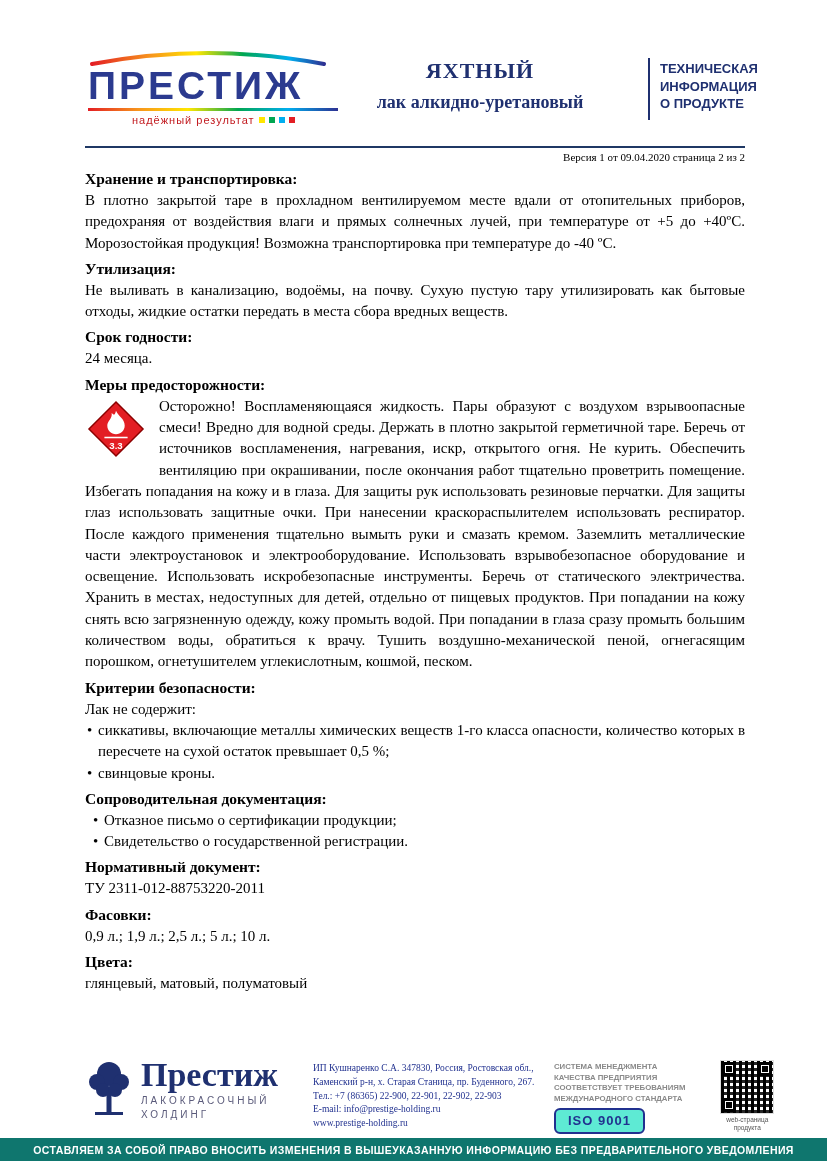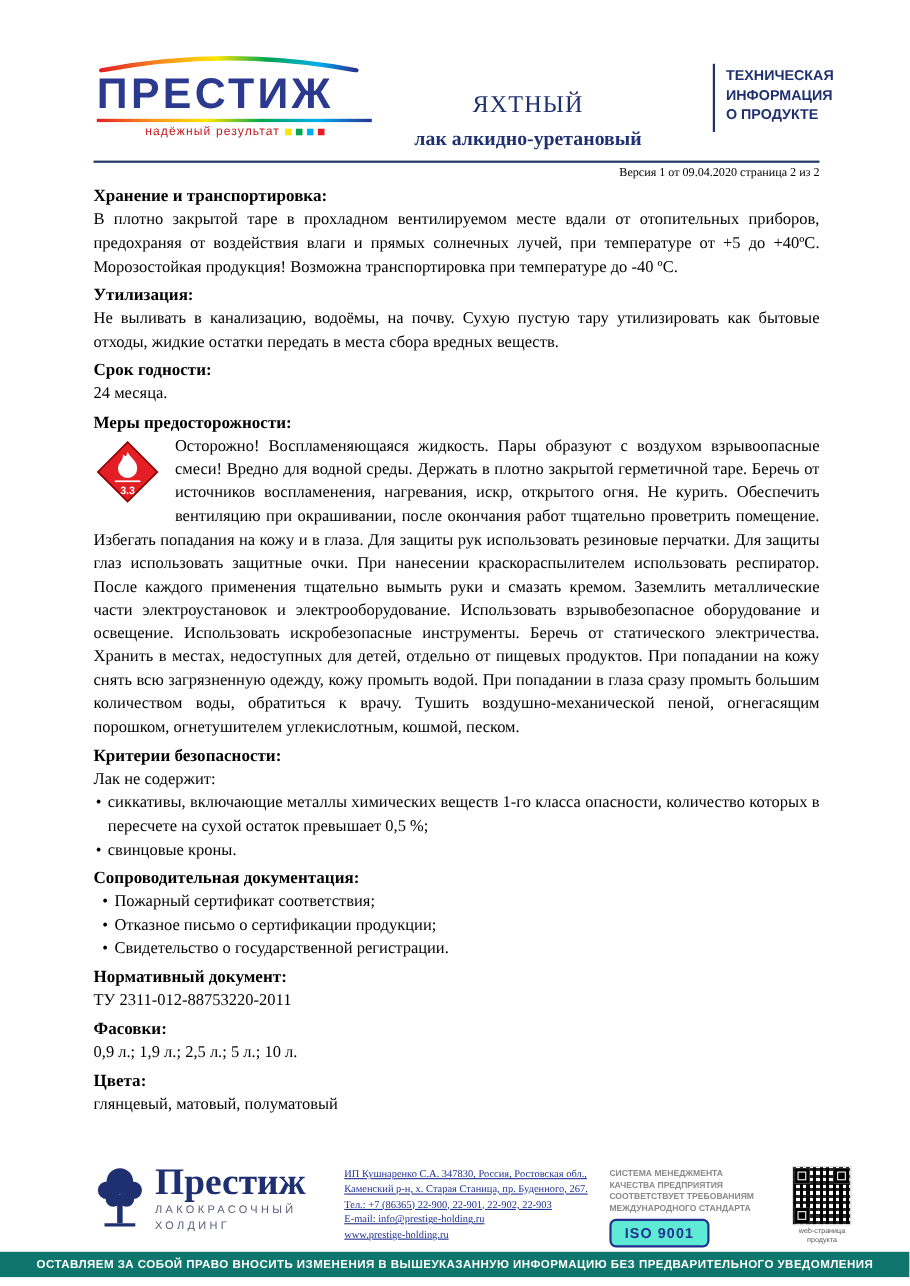--- a/index.html
+++ b/index.html
@@ -19,21 +19,21 @@
   }
   .logo-underline {
     height:3px; margin-top:3px;
     background:linear-gradient(90deg,#e31e24,#f7941d,#ffe600,#00a651,#00aeef,#2e3192);
   }
   .tagline-row { display:flex; align-items:center; gap:4px; margin-top:3px;padding-left:44px; }
   .tagline { font-family:"Liberation Sans", sans-serif; font-size:11px; color:#c21a1f; letter-spacing:1px; }
   .sq { width:6px; height:6px; display:inline-block; }
 
   .product { position:absolute; left:330px; top:58px; width:300px; text-align:center; color:#1f3070; }
-  .product-title { font-size:22px; font-weight:normal; letter-spacing:1px;margin-top:24px; }
+  .product-title { font-size:22px; font-weight:bold; letter-spacing:1px; }
   .product-sub   { font-size:18px; font-weight:bold; margin-top:8px; }
 
   .vdivider { position:absolute; left:648px; top:58px; width:2px; height:62px; background:#1f3070; }
 
   .doctype {
     position:absolute; left:660px; top:60px; width:150px;
     font-family:"Liberation Sans", sans-serif; font-weight:bold;
     color:#1f3070; font-size:13px; line-height:1.35;
   }
 
@@ -57,21 +57,21 @@
   ul.bullets li::before { content:"\2022"; position:absolute; left:2px; }
   ul.bullets.indented { margin-left:6px; }
 
   
   .footer { position:absolute; left:85px; right:50px; top:1058px; height:76px; display:flex; align-items:flex-start; }
   .f-logo { display:flex; align-items:flex-start; width:230px; }
   .f-logo-tree { margin-right:8px; }
   .f-logo-name { font-family:"Liberation Serif", serif; font-weight:bold; color:#1f3070; font-size:34px; line-height:1.0; }
   .f-logo-sub { font-family:"Liberation Sans", sans-serif; color:#5a5a7a; font-size:10px; letter-spacing:3px; margin-top:3px; }
 
-  .f-contacts { width:225px; color:#21318f; font-size:9.5px; line-height:1.45; padding-top:4px;text-decoration:underline; }
+  .f-contacts { width:225px; color:#21318f; font-size:9.5px; line-height:1.45; padding-top:4px; }
   .f-contacts .line { white-space:nowrap; }
   .f-contacts a { color:#21318f; text-decoration:none; }
 
   .f-iso { width:165px; margin-left:18px; padding-top:4px;
     font-family:"Liberation Sans", sans-serif; color:#8a8a8a; font-size:7.8px; line-height:1.35; font-weight:bold; }
   .iso-badge { display:inline-block; margin-top:4px; border:2px solid #21318f; border-radius:6px;
     color:#21318f; font-size:13px; font-weight:bold; padding:2px 12px; letter-spacing:1px; background:#5eead4; }
 
   .f-qr { margin-left:auto; width:60px; text-align:center; padding-top:2px; }
   .qr {
@@ -161,21 +161,20 @@
 
     <div class="sec-h">Критерии безопасности:</div>
     <div class="body-text">Лак не содержит:</div>
     <ul class="bullets">
       <li>сиккативы, включающие металлы химических веществ 1-го класса опасности, количество которых в пересчете на сухой остаток превышает 0,5 %;</li>
       <li>свинцовые кроны.</li>
     </ul>
 
     <div class="sec-h">Сопроводительная документация:</div>
     <ul class="bullets indented">
-      <li>Пожарный сертификат соответствия;</li>
       <li>Отказное письмо о сертификации продукции;</li>
       <li>Свидетельство о государственной регистрации.</li>
     </ul>
 
     <div class="sec-h">Нормативный документ:</div>
     <div class="body-text">ТУ 2311-012-88753220-2011</div>
 
     <div class="sec-h">Фасовки:</div>
     <div class="body-text">0,9 л.; 1,9 л.; 2,5 л.; 5 л.; 10 л.</div>
 

